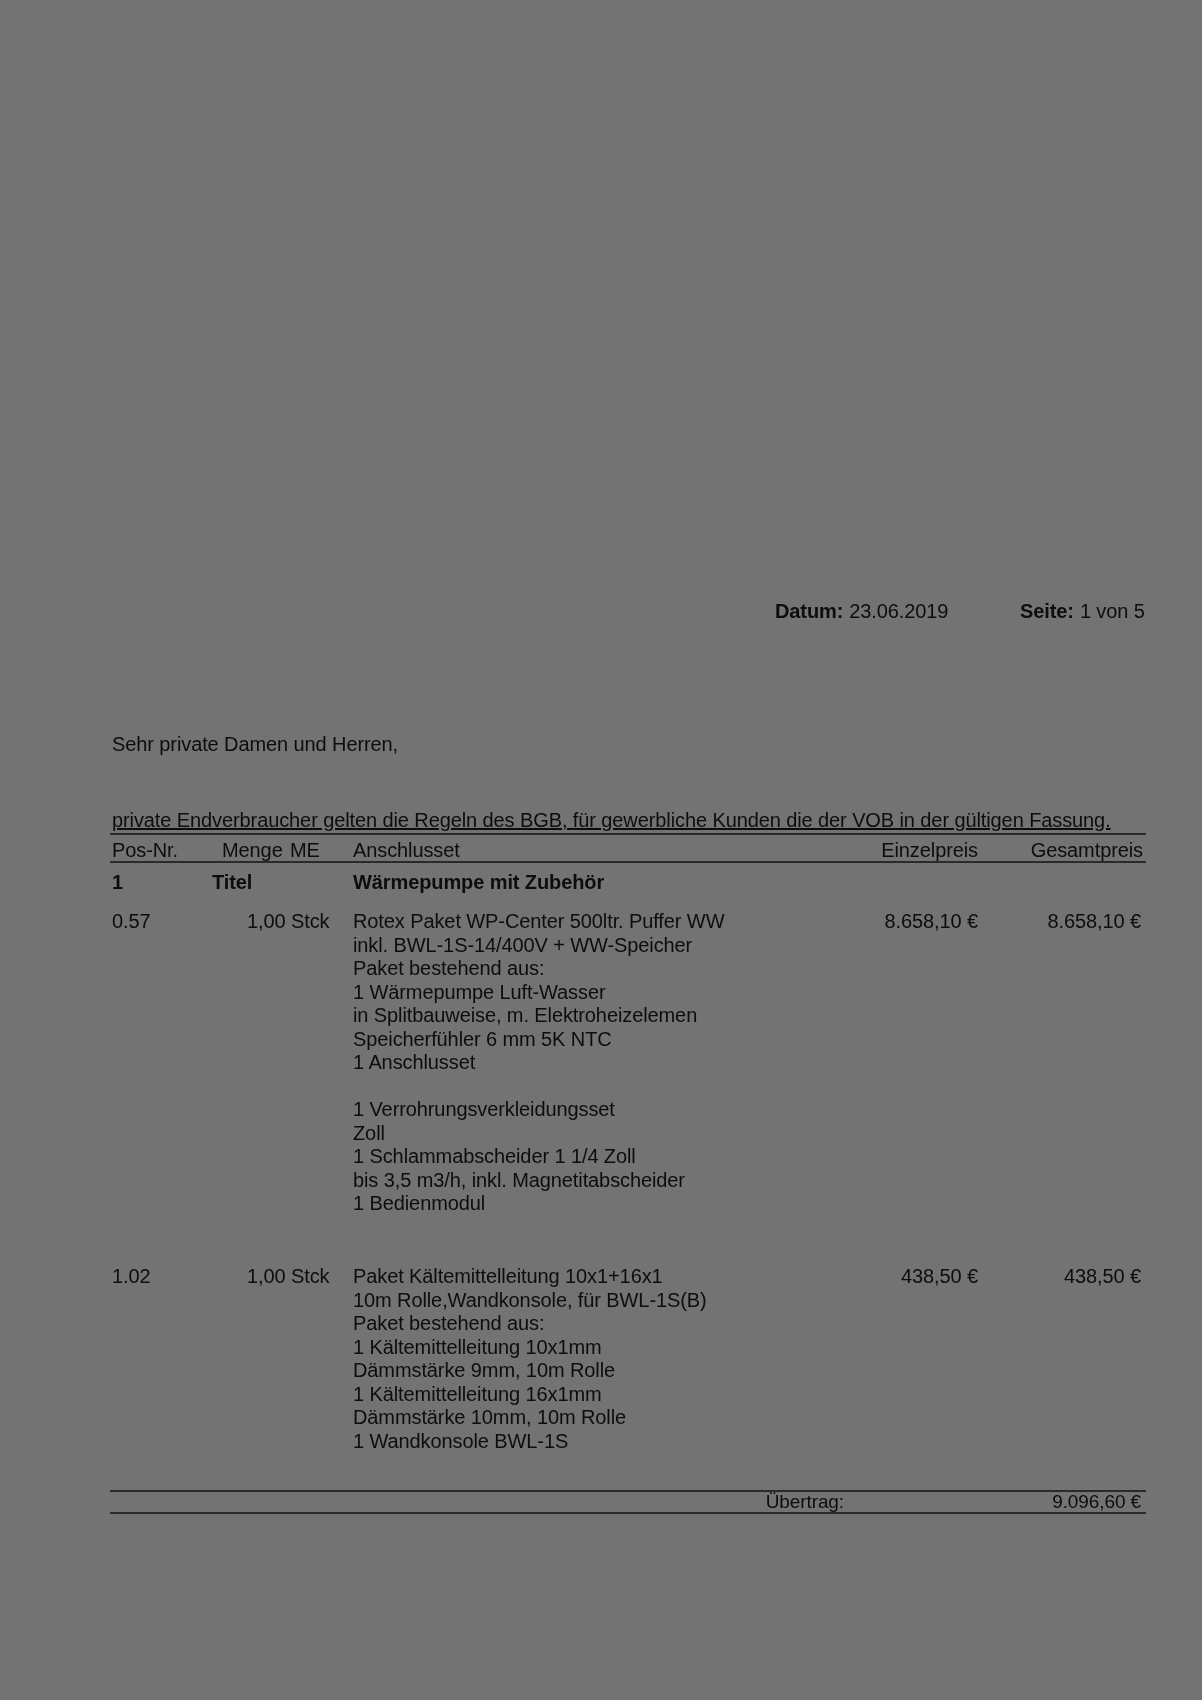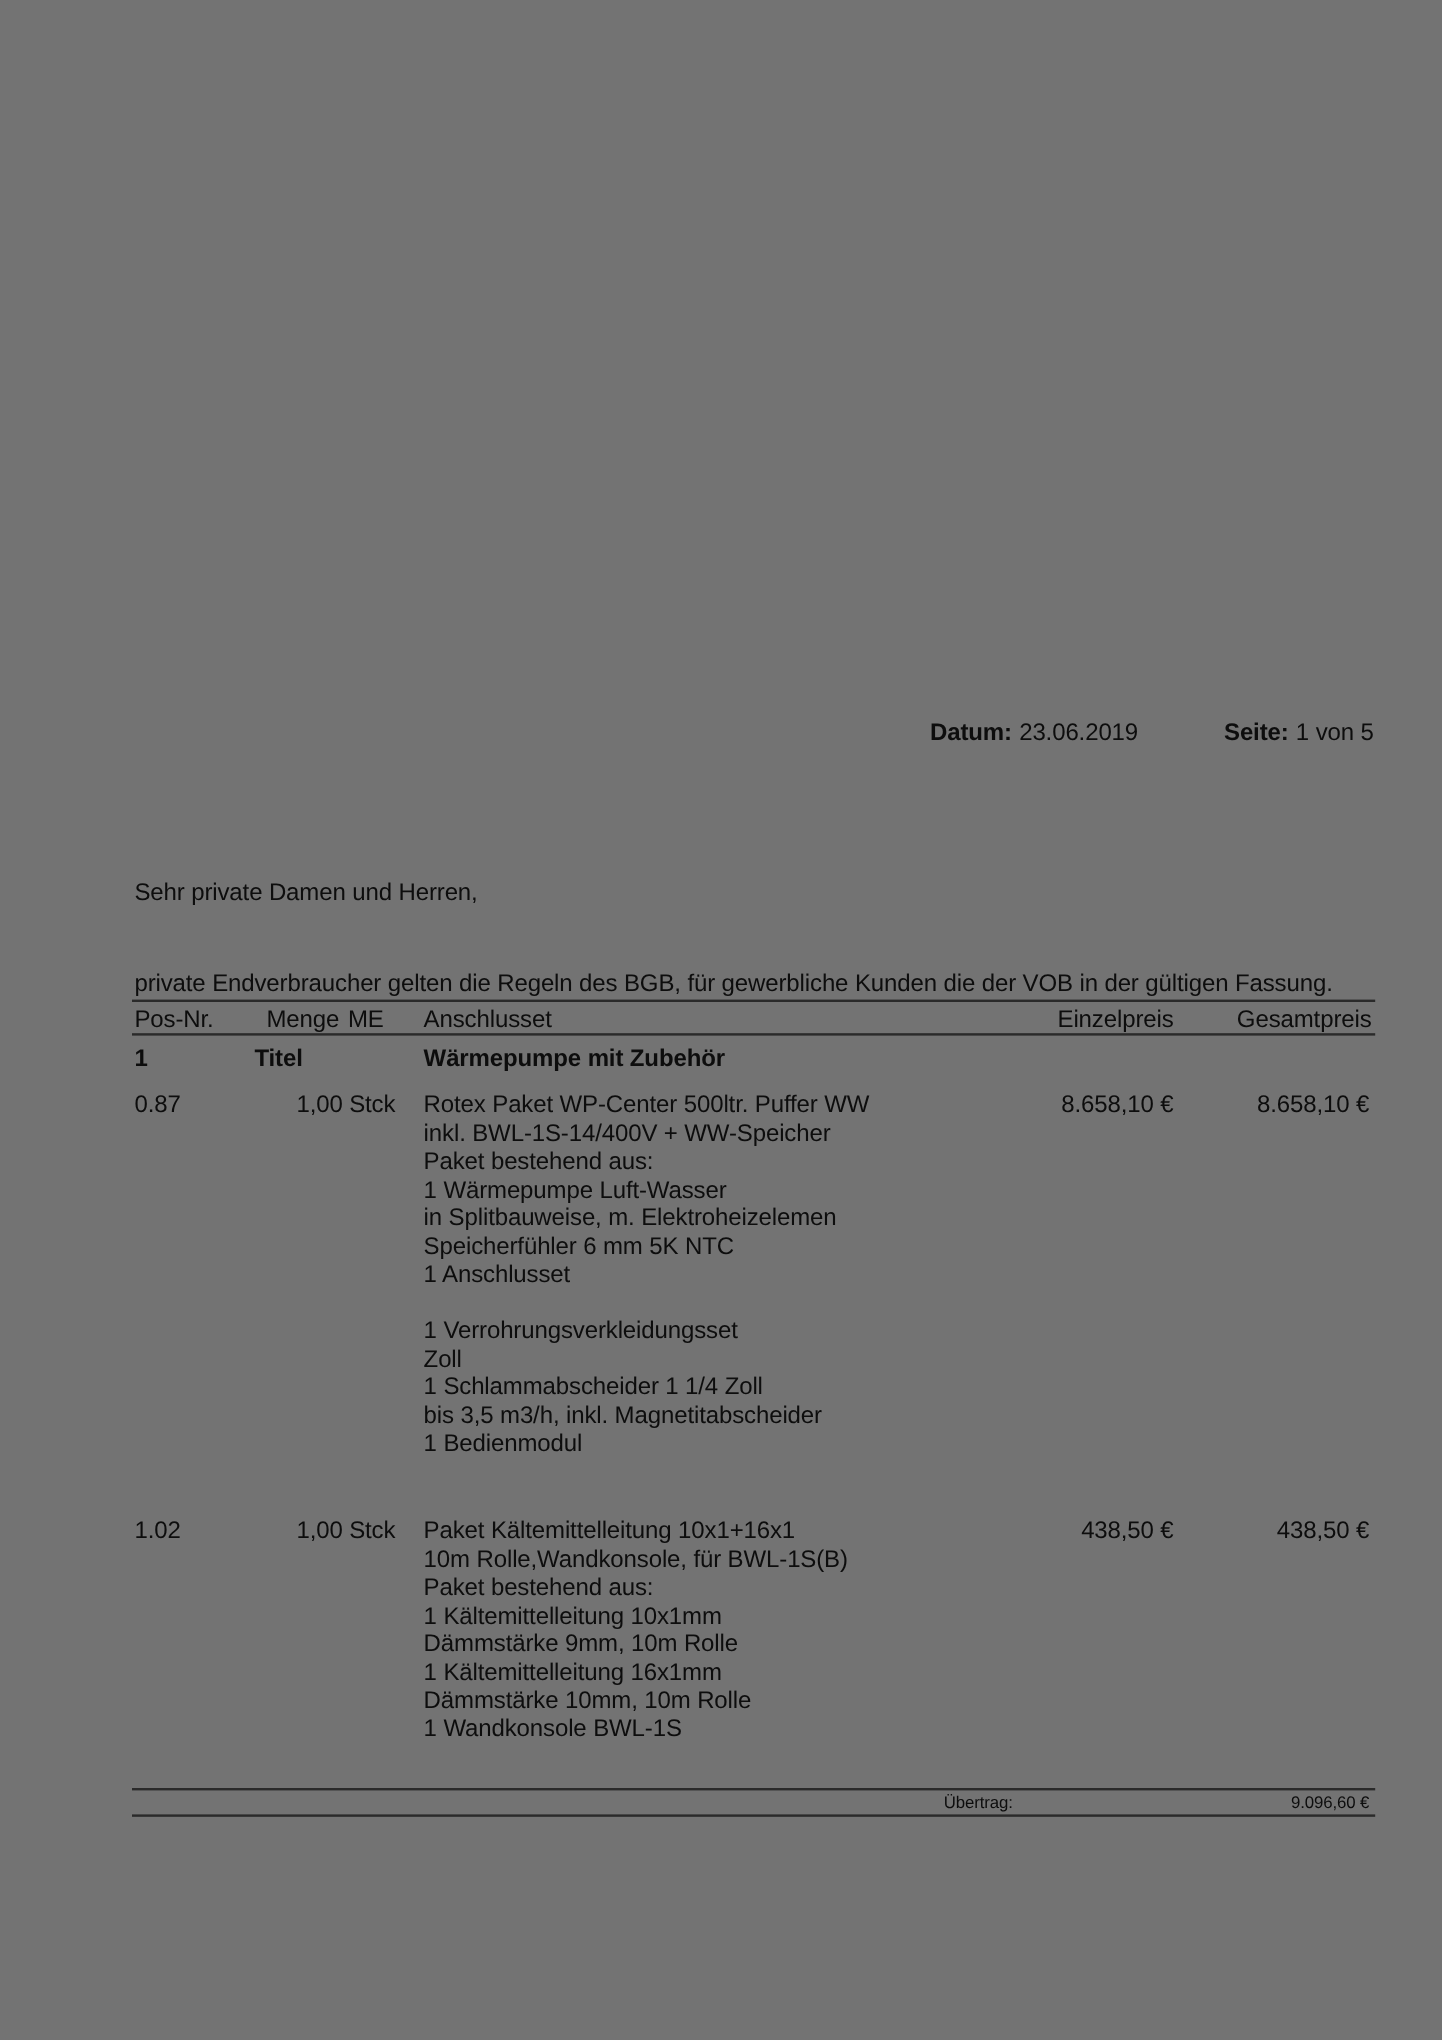--- a/index.html
+++ b/index.html
@@ -32,55 +32,55 @@
   .item-cell { line-height: 23.5px; }
   .num-right {
     position: absolute;
     width: 220px;
     text-align: right;
     white-space: nowrap;
   }
   .footer-text {
     height: 22px;
     line-height: 22px;
-    font-size: 14px;
+    font-size: 19px;
   }
 </style>
 </head>
 <body>
 
 <div class="page">
 
   <div class="abs" style="top:600px; left:775px;">
     <span class="lbl">Datum:</span><span>23.06.2019</span>
   </div>
   <div class="abs" style="top:600px; left:1020px;">
     <span class="lbl">Seite:</span><span>1 von 5</span>
   </div>
 
   <div class="abs" style="top:733px; left:112px;">Sehr private Damen und Herren,</div>
-  <div class="abs" style="top:809px; left:112px;">private Endverbraucher gelten die Regeln des BGB, für gewerbliche Kunden die der VOB in der gültigen Fassung.</div>
+  <div class="abs" style="top:809px; left:112px;text-decoration:underline;">private Endverbraucher gelten die Regeln des BGB, für gewerbliche Kunden die der VOB in der gültigen Fassung.</div>
 
   <div class="rule" style="top:833px;"></div>
   <div class="abs" style="top:839px; left:112px;">Pos-Nr.</div>
   <div class="abs" style="top:839px; left:222px;">Menge</div>
   <div class="abs" style="top:839px; left:290px;">ME</div>
   <div class="abs" style="top:839px; left:353px;">Anschlusset</div>
   <div class="num-right" style="top:839px; left:758px;">Einzelpreis</div>
   <div class="num-right" style="top:839px; left:923px;">Gesamtpreis</div>
   <div class="rule" style="top:861px;"></div>
 
   <div>
     <div class="abs b" style="top:871px; left:112px;">1</div>
     <div class="abs b" style="top:871px; left:212px;">Titel</div>
     <div class="abs b" style="top:871px; left:353px;text-align:center;">Wärmepumpe mit Zubehör</div>
   </div>
 
   <div>
-    <div class="abs item-cell" style="top:910px; left:112px;">0.87</div>
+    <div class="abs item-cell" style="top:910px; left:112px;">0.57</div>
     <div class="abs item-cell" style="top:910px; left:247px;">1,00 Stck</div>
     <div class="abs pre" style="top:910px; left:353px; width:420px; white-space:pre-line;">Rotex Paket WP-Center 500ltr. Puffer WW
 inkl. BWL-1S-14/400V + WW-Speicher
 Paket bestehend aus:
 1 Wärmepumpe Luft-Wasser
 in Splitbauweise, m. Elektroheizelemen
 Speicherfühler 6 mm 5K NTC
 1 Anschlusset
 
 1 Verrohrungsverkleidungsset

